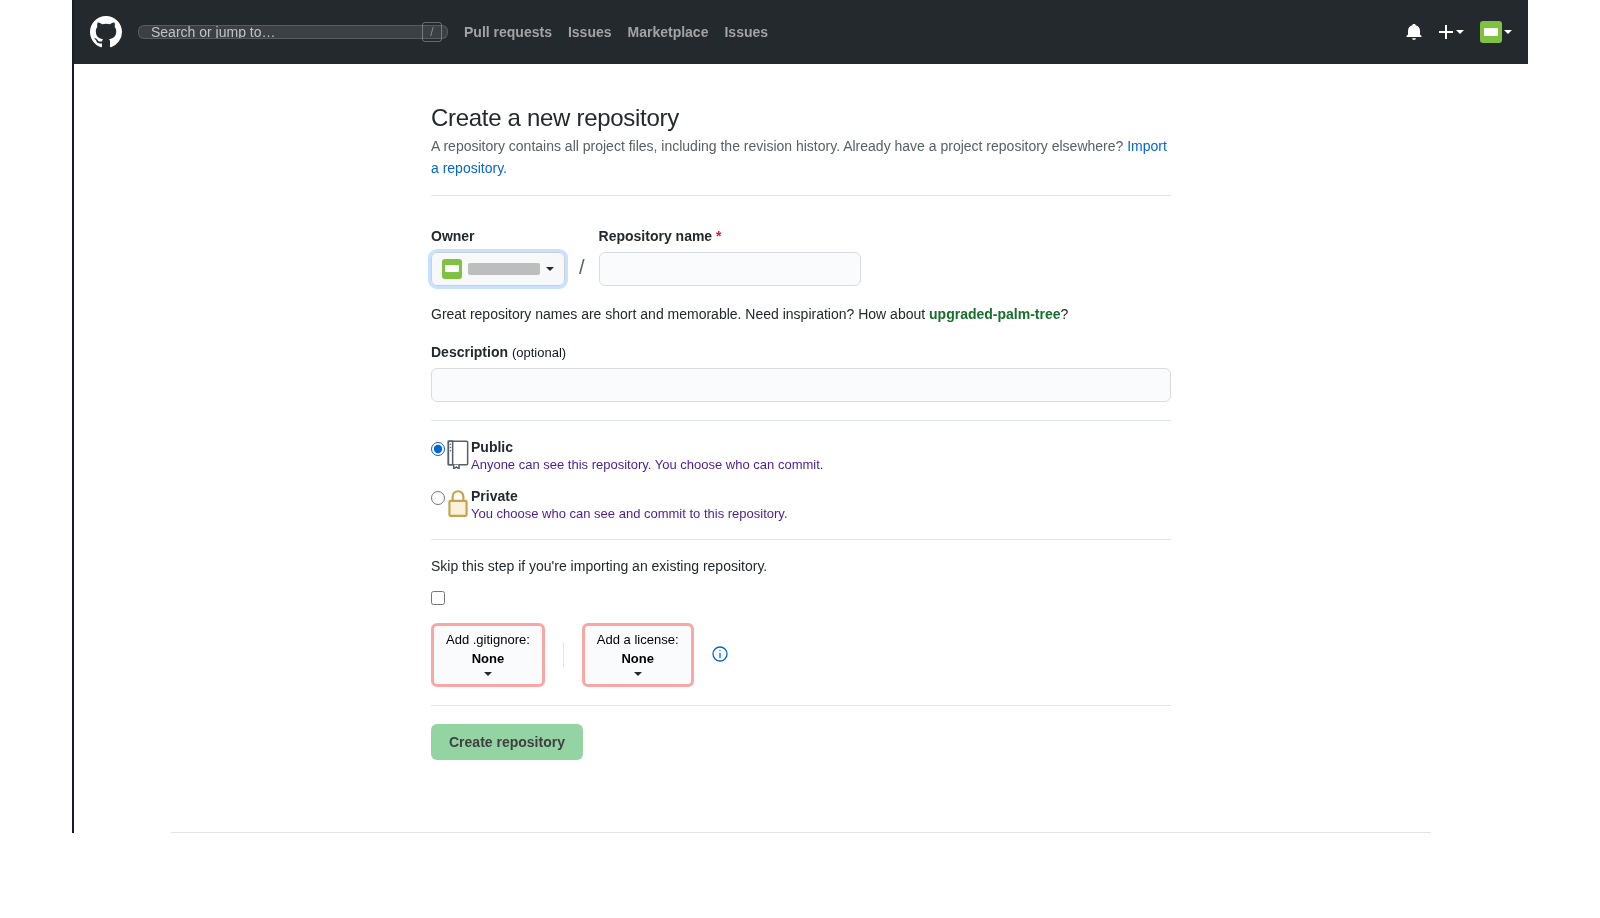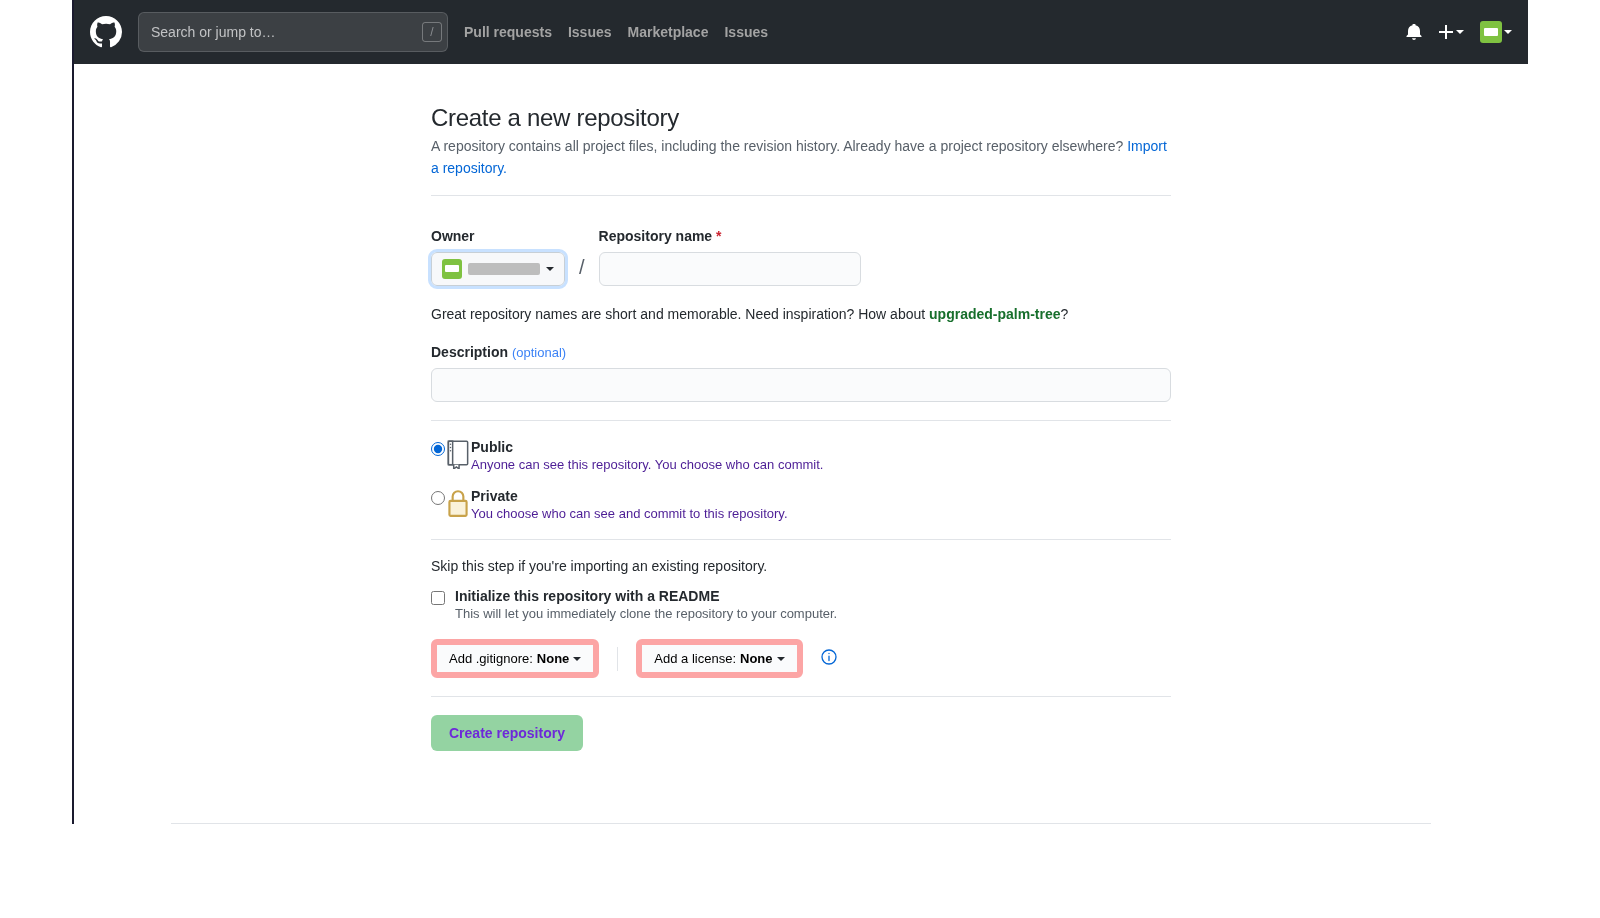--- a/index.html
+++ b/index.html
@@ -23,21 +23,21 @@
 .logo { margin-right: 16px; display:flex; align-items:center; }
 .search-wrap {
   position: relative;
   display:flex;
   align-items:center;
 }
 .search-input {
   background: rgba(255,255,255,0.11);
   border: 1px solid rgba(255,255,255,0.15);
   border-radius: 6px;
-  height: 40px;
+  height: 14px;
   width: 310px;
   color: #ccc;
   padding: 0 44px 0 12px;
   font-size: 14px;
   outline:none;
 }
 .search-input::placeholder { color:#c2c3c5; }
 .slash-key {
   position:absolute;
   right:6px;
@@ -139,21 +139,21 @@
   outline:none;
 }
 .slash-sep { font-size:20px; color:#586069; padding:0 4px; margin-top:28px; }
 .hint {
   margin-top:20px;
   color:#24292e;
   font-size:14px;
 }
 .hint .suggest { color:#176f2c; font-weight:600; }
 .desc-label { margin-top: 22px; display:block; font-weight:600;}
-.optional { color:#3b82f6; font-weight:400; font-size:13px; }
+.optional { color:#0f172a; font-weight:400; font-size:13px; }
 .desc-input {
   width:100%;
   height:34px;
   background:#fafbfc;
   border:1px solid #d8dce0;
   border-radius:6px;
   margin-top:8px;
   font-size:14px;
   padding:0 10px;
 }
@@ -164,35 +164,36 @@
 .radio-text p { color:#4c1d95; font-size:13px; margin-top:2px; }
 .private .radio-icon svg { color:#b08800; }
 .skip-text { font-size:14px; margin:4px 0 14px; }
 .check-row { display:flex; align-items:flex-start; gap:10px; }
 .check-row input[type=checkbox]{ margin-top:3px; width:14px; height:14px; }
 .check-text strong { font-weight:600; }
 .check-text p { color:#586069; font-size:13px; margin-top:2px; }
 .dropdown-row { display:flex; align-items:center; gap:18px; margin-top:18px; }
 .dd-btn {
   background:#fafbfc;
-  border:6px solid #fca5a5;
+  border:3px solid #fca5a5;
   border-radius:6px;
   padding:6px 12px;
   font-size:13px;
   cursor:pointer;
   display:flex;
   align-items:center;
   gap:4px;
+  flex-direction:column;
 }
 .dd-btn b { font-weight:600; }
 .vbar { width:1px; height:24px; background:#e1e4e8; }
 .info-icon { color:#0366d6; }
 .submit-btn {
   background:#94d3a2;
-  color:#6d28d9;
+  color:#404040;
   font-weight:600;
   border:none;
   border-radius:6px;
   padding:10px 18px;
   font-size:14px;
   cursor:default;
 }
 hr.bottom-divider{
   border:none;border-top:1px solid #e1e4e8;
   width:1260px; margin:32px auto 0;
@@ -317,24 +318,20 @@
       <p>You choose who can see and commit to this repository.</p>
     </div>
   </div>
 
   <hr class="divider-mid">
 
   <p class="skip-text">Skip this step if you're importing an existing repository.</p>
 
   <div class="check-row">
     <input type="checkbox" style="">
-    <div class="check-text">
-      <strong>Initialize this repository with a README</strong>
-      <p>This will let you immediately clone the repository to your computer.</p>
-    </div>
   </div>
 
   <div class="dropdown-row">
     <button class="dd-btn">
       <span>Add .gitignore: </span>
         <b>None</b>
       <span class="caret-down">
           <svg width="8" height="8" viewBox="0 0 8 8" fill="#24292e">
             <path d="M0 2l4 4 4-4z"></path>
           </svg>

